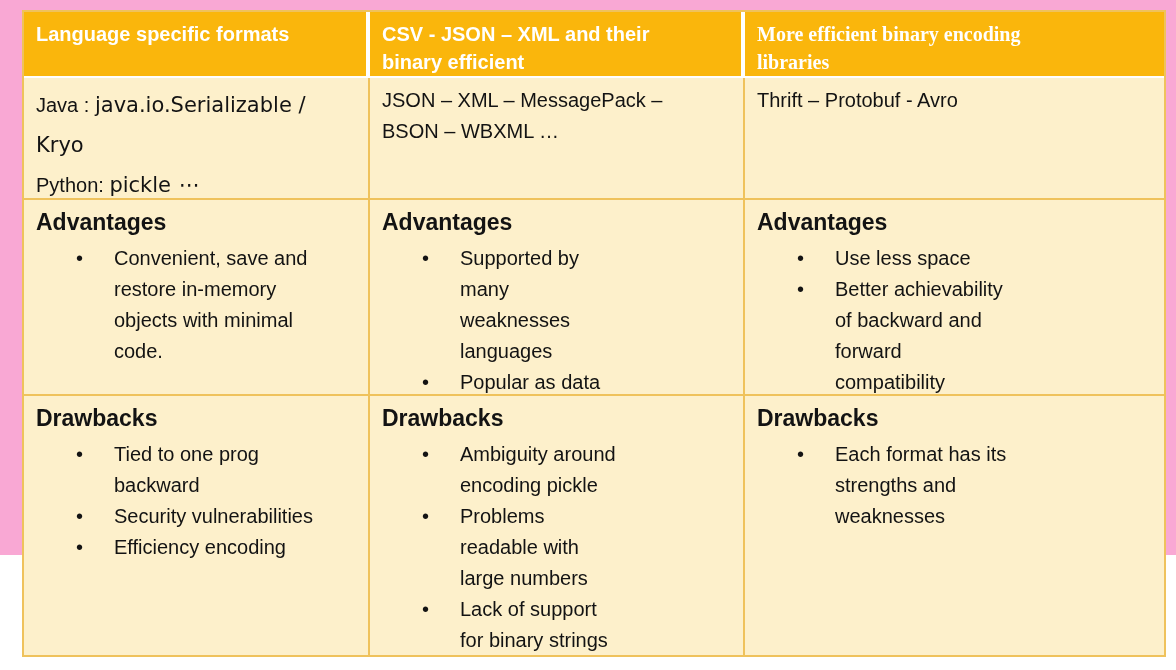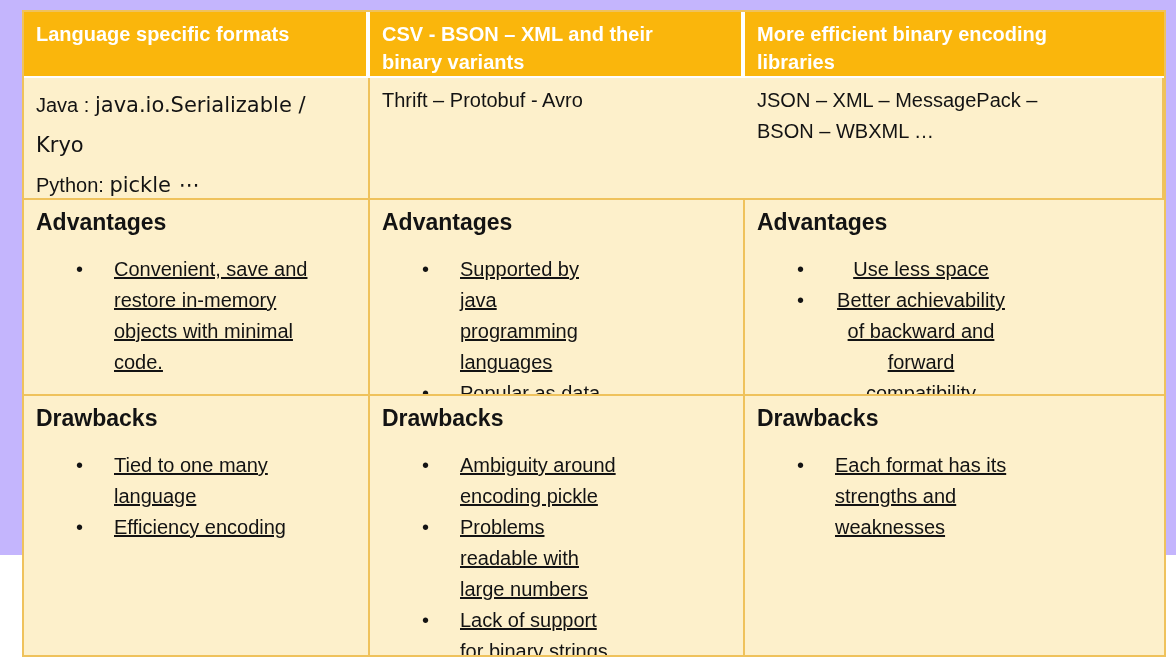--- a/index.html
+++ b/index.html
@@ -5,21 +5,21 @@
   :root{
     --header-bg:#FAB60C;
     --cell-bg:#FDF0CB;
     --border:#EFC25C;
     --header-text:#FFFFFF;
     --body-text:#131313;
   }
   *{box-sizing:border-box;margin:0;padding:0;}
   html,body{width:1176px;height:670px;background:#FFFFFF;overflow:hidden;}
   body{font-family:"Liberation Sans",sans-serif;color:var(--body-text);}
-  .page{position:relative;width:1176px;height:555px;background:#c4b5fd;}
+  .page{position:relative;width:1176px;height:555px;background:#f9a8d4;}
   .table{
     position:absolute;left:22px;top:10px;width:1144px;height:647px;
     display:grid;
     grid-template-columns:346px 375px 1fr;
     grid-template-rows:66px 120px 196px 1fr;
     border:2px solid var(--border);
     background:var(--cell-bg);
   }
   .cell{overflow:hidden;}
   .cell.head{
@@ -32,96 +32,97 @@
   .cell.head{border-bottom:2px solid #FFFFFF;}
   .cell.body{
     background:var(--cell-bg);
     font-size:20px;
     padding:7px 24px 6px 12px;
   }
   .cell.body.c1,.cell.body.c2{border-right:2px solid var(--border);}
   .cell.body.r2,.cell.body.r3{border-top:2px solid var(--border);}
   .hdr-inner{display:block;}
   .hdr-w2{max-width:300px;}
-  .hdr-w3{max-width:330px;}
+  .hdr-w3{max-width:330px;font-family:Liberation Serif, serif;}
   .fmt-line{line-height:40px;font-size:20px;}
   .code{font-family:"DejaVu Sans",sans-serif;font-size:21px;}
   .dots{font-family:"DejaVu Sans",sans-serif;font-size:21px;margin-left:8px;}
   .plain-line{line-height:31px;font-size:20px;max-width:310px;}
   .sec-title{font-weight:bold;font-size:23px;line-height:30px;}
-  ul.blist{list-style:none;margin:17px 0 0 0;padding:0;text-decoration:underline;}
+  ul.blist{list-style:none;margin:6px 0 0 0;padding:0;}
   ul.blist li{
     position:relative;padding-left:78px;line-height:31px;font-size:20px;
   }
   ul.blist li::before{
     content:"\2022";position:absolute;left:40px;top:0;
     font-size:20px;color:var(--body-text);
   }
   ul.w-c1a li{max-width:330px;}
   ul.w-c2a li{max-width:235px;}
   ul.w-c2d li{max-width:235px;}
-  ul.w-c3a li{max-width:250px;text-align:center;}
+  ul.w-c3a li{max-width:250px;}
   ul.w-c3d li{max-width:300px;}
 </style>
 </head>
 <body>
 
 <div class="page">
   <div class="table">
 
     <div class="cell head c1">
       <span class="hdr-inner">Language specific formats</span>
     </div>
     <div class="cell head c2">
-      <span class="hdr-inner hdr-w2">CSV - BSON – XML and their binary variants</span>
+      <span class="hdr-inner hdr-w2">CSV - JSON – XML and their binary efficient</span>
     </div>
     <div class="cell head c3">
       <span class="hdr-inner hdr-w3">More efficient binary encoding libraries</span>
     </div>
 
     <div class="cell body r1 c1">
       <div class="fmt-line">
         <span>Java : </span><span class="code">java.io.Serializable / Kryo</span>
       </div>
       <div class="fmt-line">
         <span>Python: </span><span class="code">pickle</span><span class="dots">⋯</span>
       </div>
     </div>
+    <div class="cell body r1 c2">
+      <div class="plain-line">JSON – XML – MessagePack – BSON – WBXML …</div>
+    </div>
     <div class="cell body r1 c3">
       <div class="plain-line">Thrift – Protobuf - Avro</div>
-    </div>
-    <div class="cell body r1 c2">
-      <div class="plain-line">JSON – XML – MessagePack – BSON – WBXML …</div>
     </div>
 
     <div class="cell body r2 c1">
       <div class="sec-title">Advantages</div>
       <ul class="blist w-c1a">
         <li>Convenient, save and restore in-memory objects with minimal code.</li>
       </ul>
     </div>
     <div class="cell body r2 c2">
       <div class="sec-title">Advantages</div>
       <ul class="blist w-c2a">
-        <li>Supported by java programming languages</li>
+        <li>Supported by many weaknesses languages</li>
         <li>Popular as data interchange formats</li>
       </ul>
     </div>
     <div class="cell body r2 c3">
       <div class="sec-title">Advantages</div>
       <ul class="blist w-c3a">
         <li>Use less space</li>
         <li>Better achievability of backward and forward compatibility</li>
       </ul>
     </div>
 
     <div class="cell body r3 c1">
       <div class="sec-title">Drawbacks</div>
       <ul class="blist">
-        <li>Tied to one many language</li>
+        <li>Tied to one prog backward</li>
+        <li>Security vulnerabilities</li>
         <li>Efficiency encoding</li>
       </ul>
     </div>
     <div class="cell body r3 c2">
       <div class="sec-title">Drawbacks</div>
       <ul class="blist w-c2d">
         <li>Ambiguity around encoding pickle</li>
         <li>Problems readable with large numbers</li>
         <li>Lack of support for binary strings</li>
 

